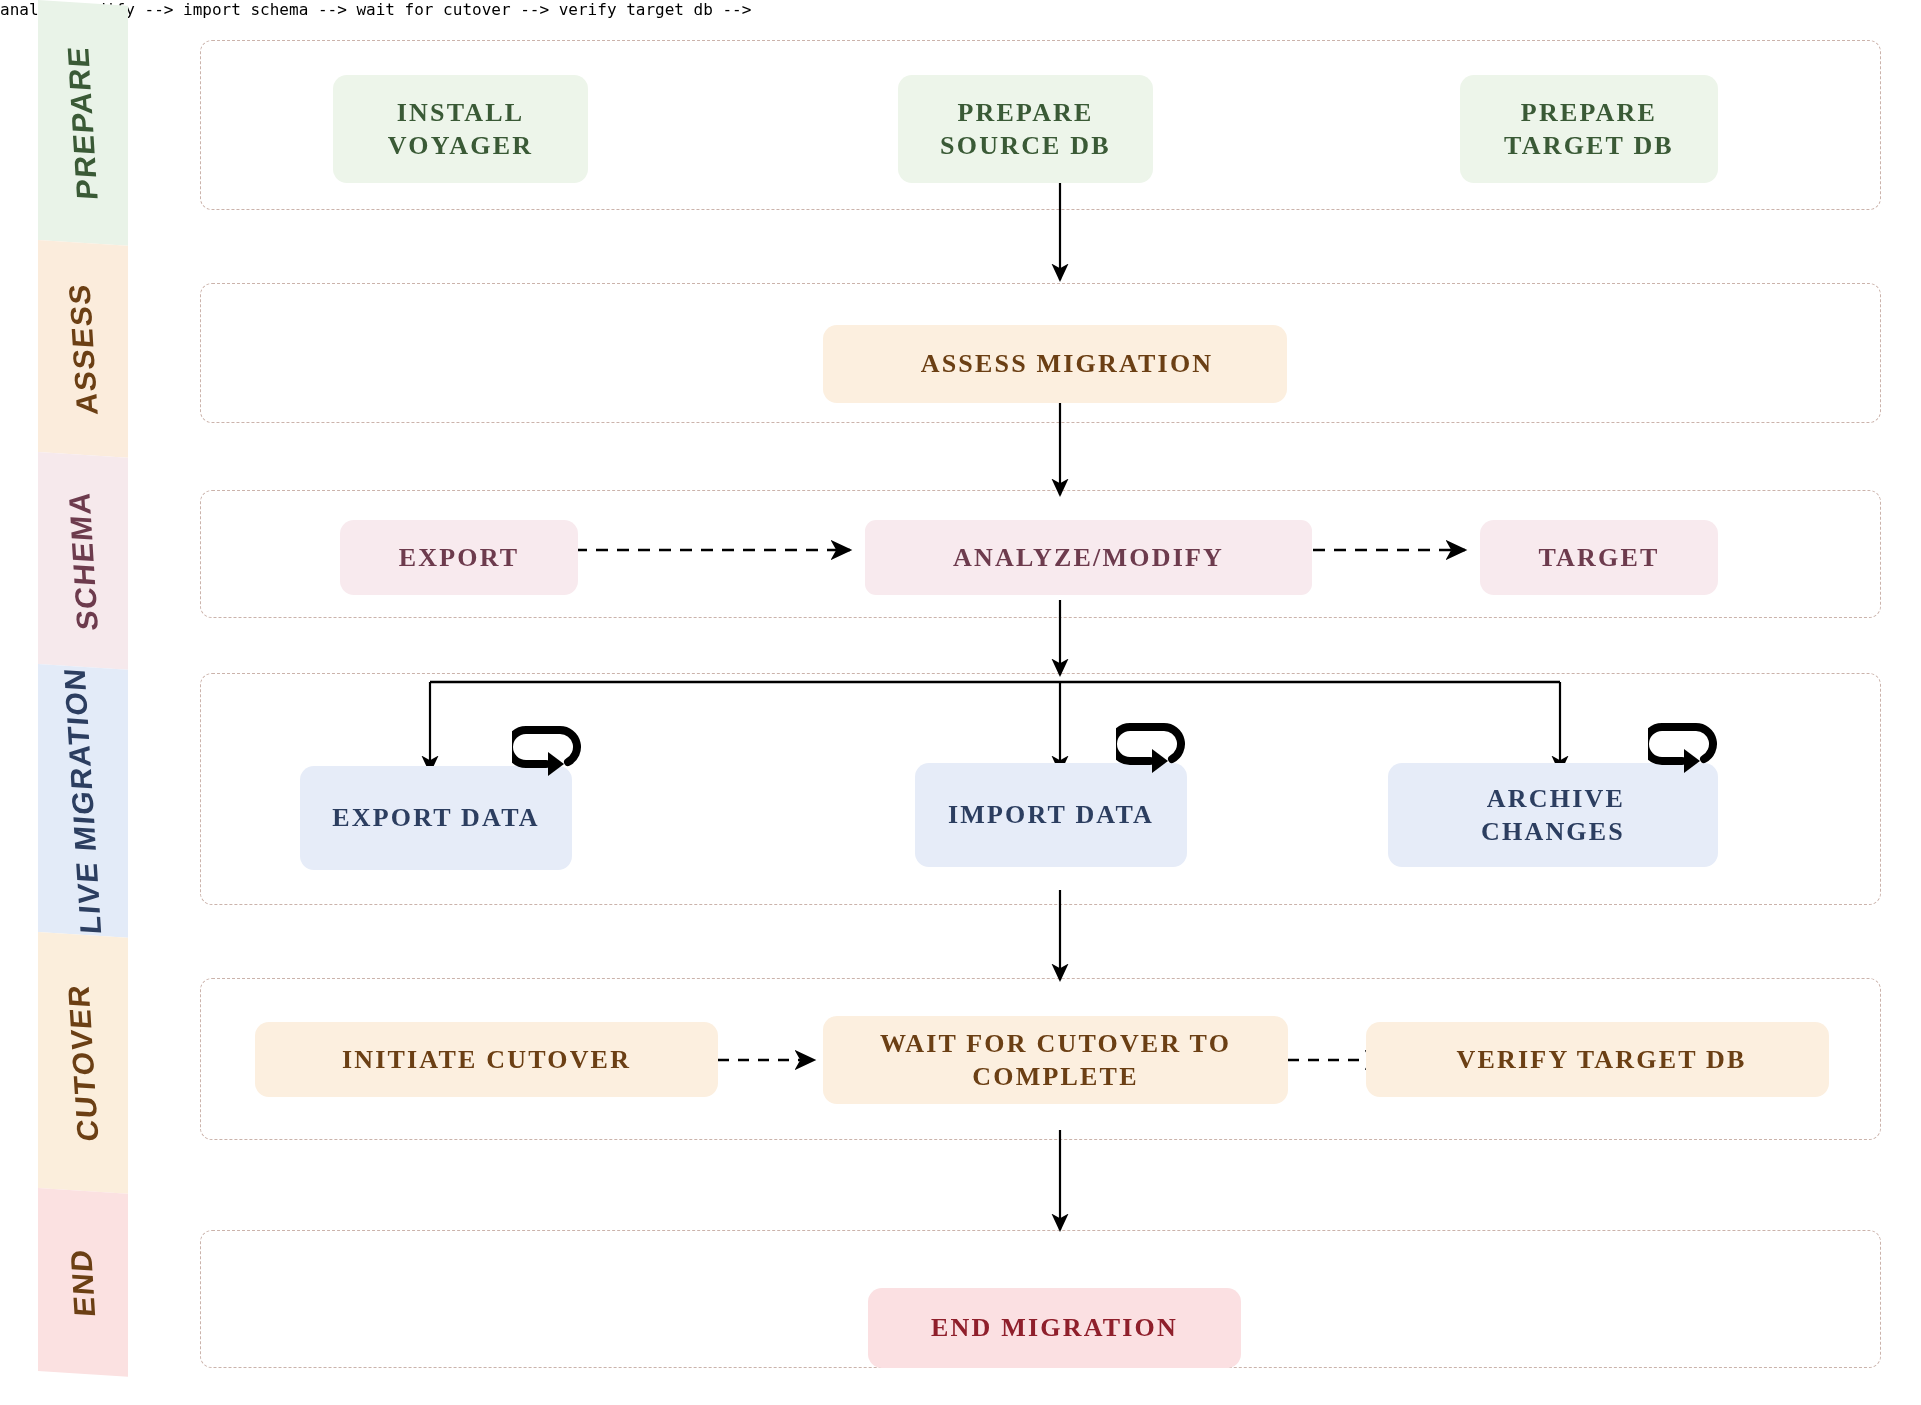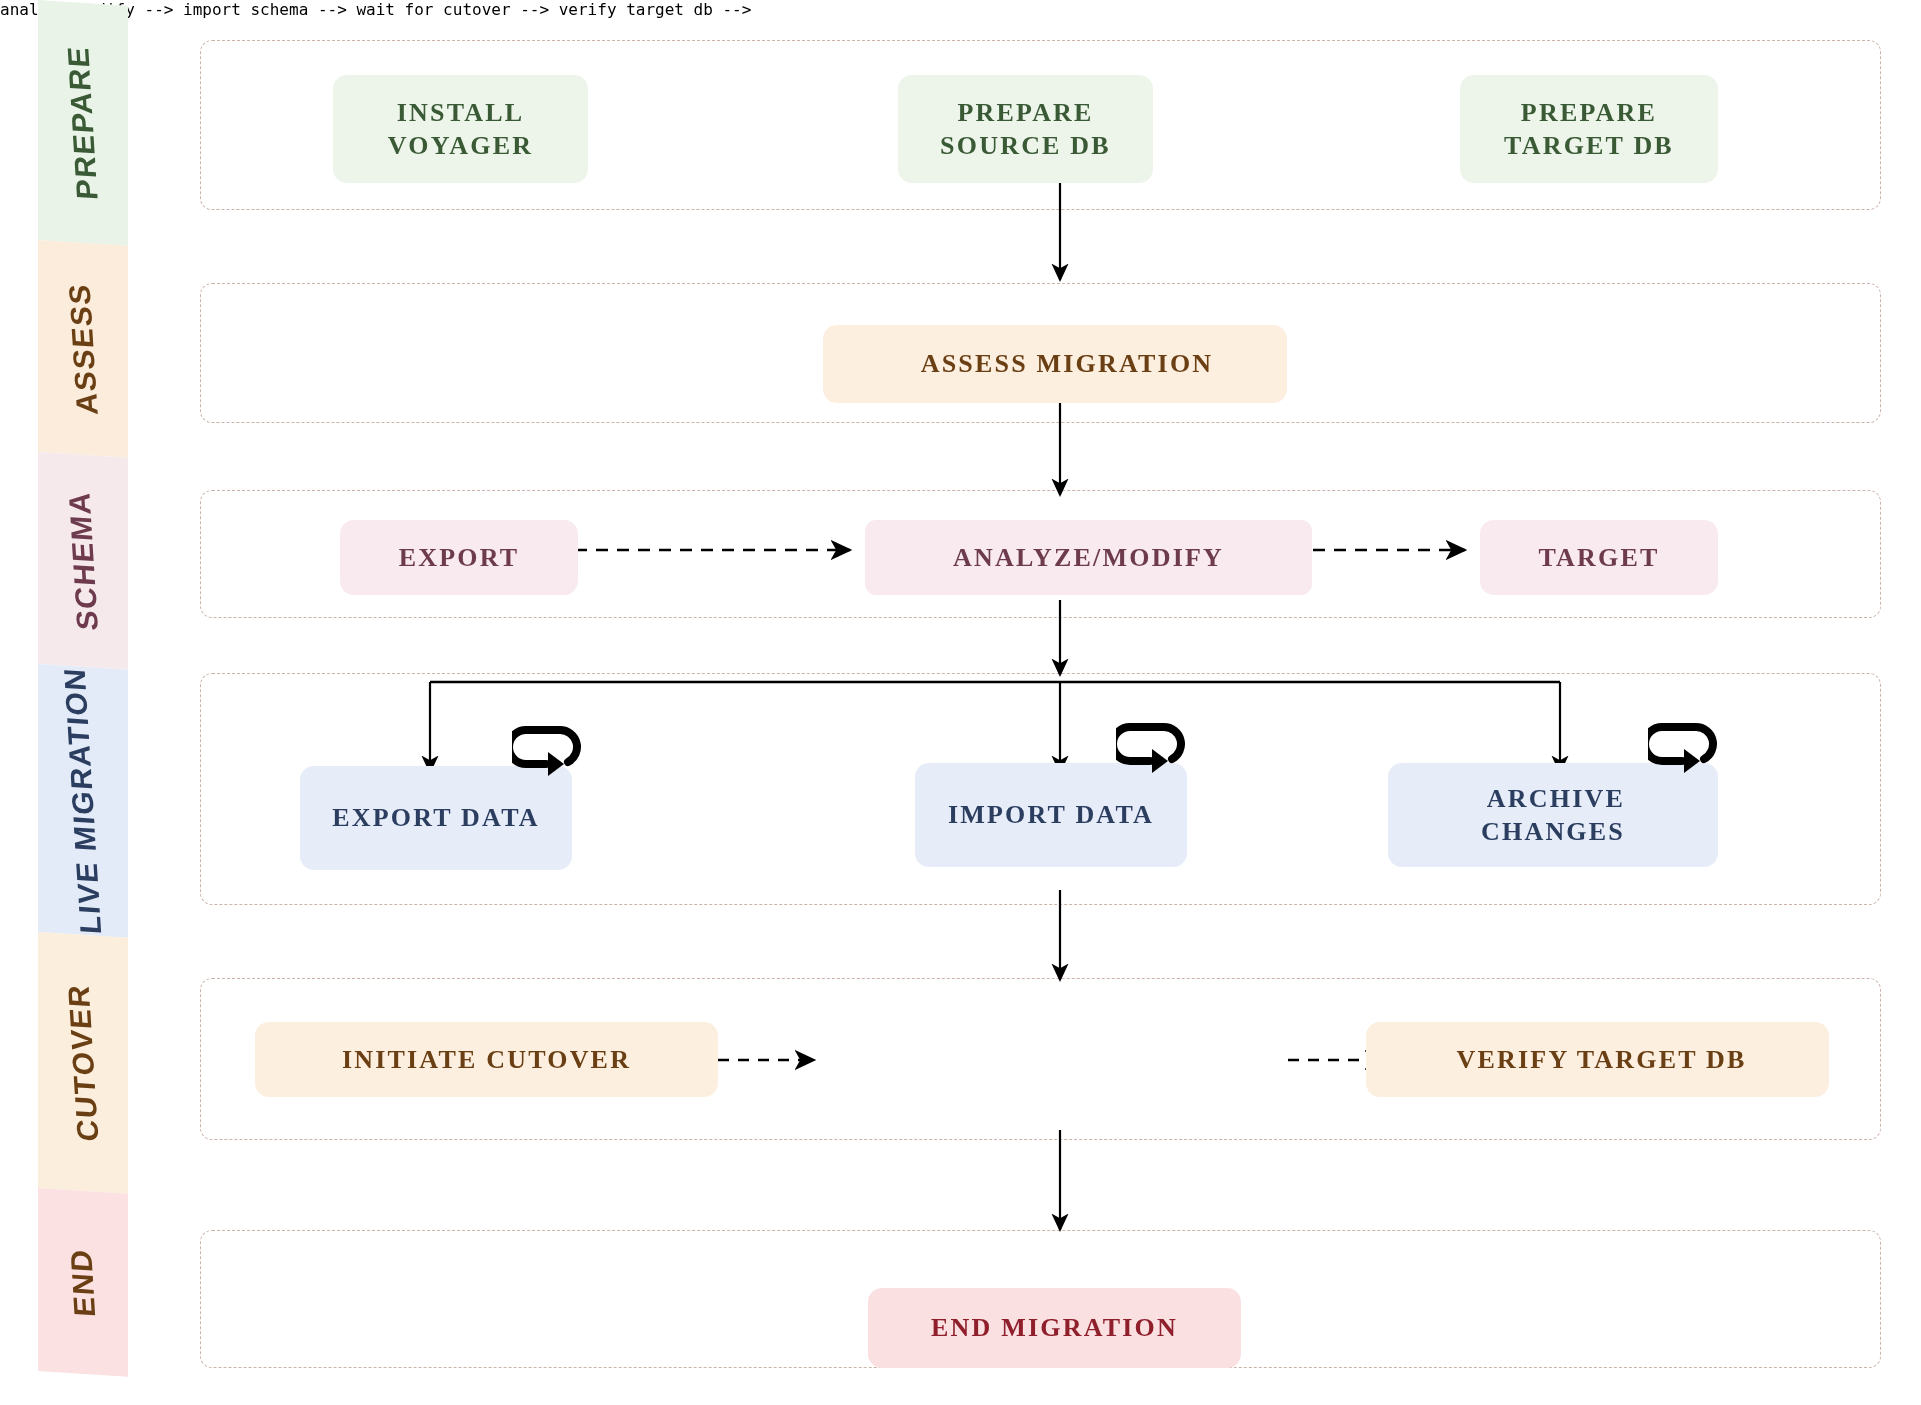--- a/index.html
+++ b/index.html
@@ -243,19 +243,21 @@
   <div class="loop-icon" style="left:1648px; top:715px; width:72px; height:62px;">
     <svg width="72" height="62" viewBox="0 0 72 62">
       <path d="M34,46 L14,46 A17,17 0 0 1 14,12 L48,12 A17,17 0 0 1 56,44" fill="none" stroke="#000" stroke-width="8" stroke-linecap="round"></path>
       <path d="M36,34 L52,46 L36,58 Z" fill="#000"></path>
     </svg>
   </div>
 
   
   <div class="node" style="left:255px; top:1022px; width:463px; height:75px; background:#fcefdf; color:#6b3f14;">INITIATE CUTOVER</div>
 
+  <div class="node" style="left:823px; top:1016px; width:465px; height:88px; background:#fcefdf; color:#6b3f14;">WAIT FOR CUTOVER TO
+COMPLETE</div>
 
   <div class="node" style="left:1366px; top:1022px; width:463px; height:75px; background:#fcefdf; color:#6b3f14;padding-left:8px;">VERIFY TARGET DB</div>
 
   
   <div class="node" style="left:868px; top:1268px; width:373px; height:80px; background:#fbe0e2; color:#8f1f2b;margin-top:20px;">END MIGRATION</div>
 
 </div>
 
 </body></html>

